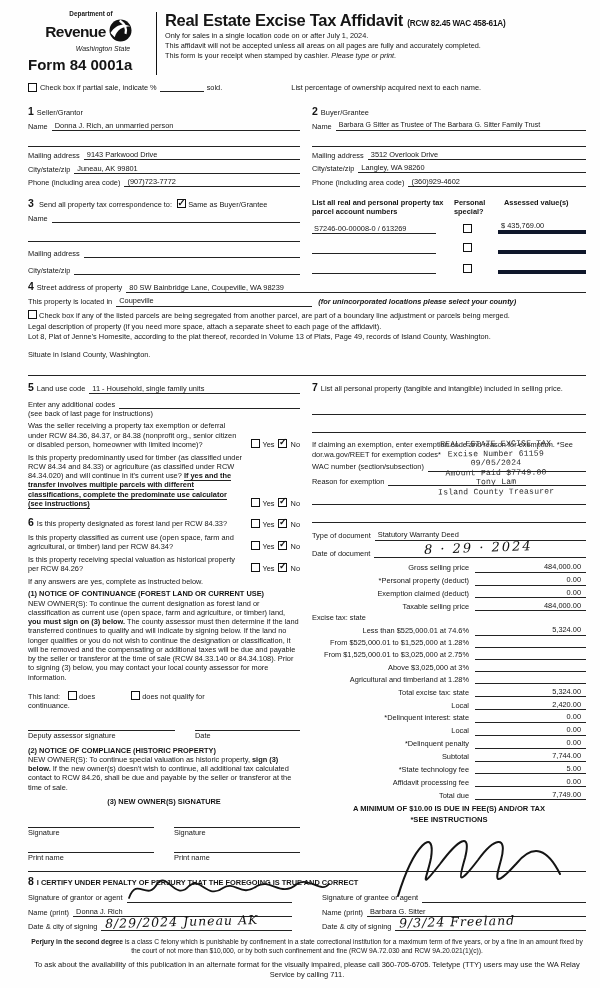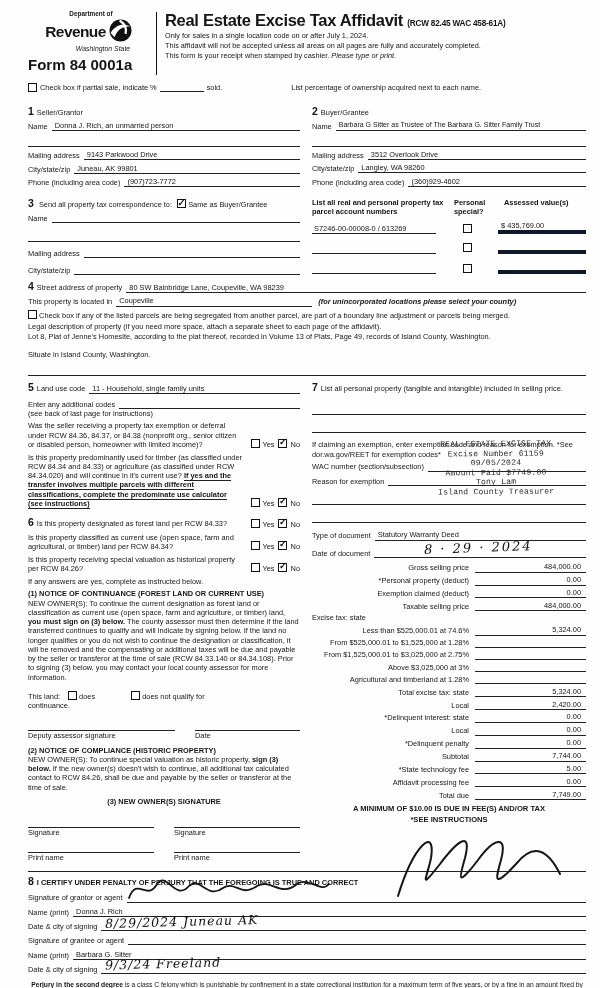--- a/index.html
+++ b/index.html
@@ -65,21 +65,21 @@
     position:absolute;right:2px;top:60px;width:176px;text-align:center;
     font-family:"Liberation Mono",monospace;font-size:8.1px;line-height:1.18;
     color:#2b2b2b;letter-spacing:0.2px;transform:rotate(-0.5deg)
   }
   
   .hand{font-family:"DejaVu Serif",serif;font-style:italic;color:#101010}
   .hand-docdate{position:absolute;left:50px;top:-9px;font-size:13px;transform:rotate(-2deg);letter-spacing:2px}
   .hand-date{position:absolute;left:4px;top:-8px;font-size:12.5px;transform:rotate(-1.5deg);letter-spacing:1px;white-space:nowrap}
   
   .s8{border-top:1px solid #222;margin-top:8px;padding-top:3px;position:relative}
-  .s8grid{display:grid;grid-template-columns:1fr;column-gap:30px;margin-top:1px}
+  .s8grid{display:grid;grid-template-columns:1fr 1fr;column-gap:30px;margin-top:1px}
   .s8 .fr{margin-top:4.4px}
   .sigsvg{position:absolute;pointer-events:none}
   .perj{font-size:6.7px;text-align:center;margin-top:7px;line-height:1.3}
   .avail{font-size:7.5px;text-align:center;margin-top:4px;line-height:1.35}
 </style>
 </head>
 <body>
 
 <div class="page">
 

